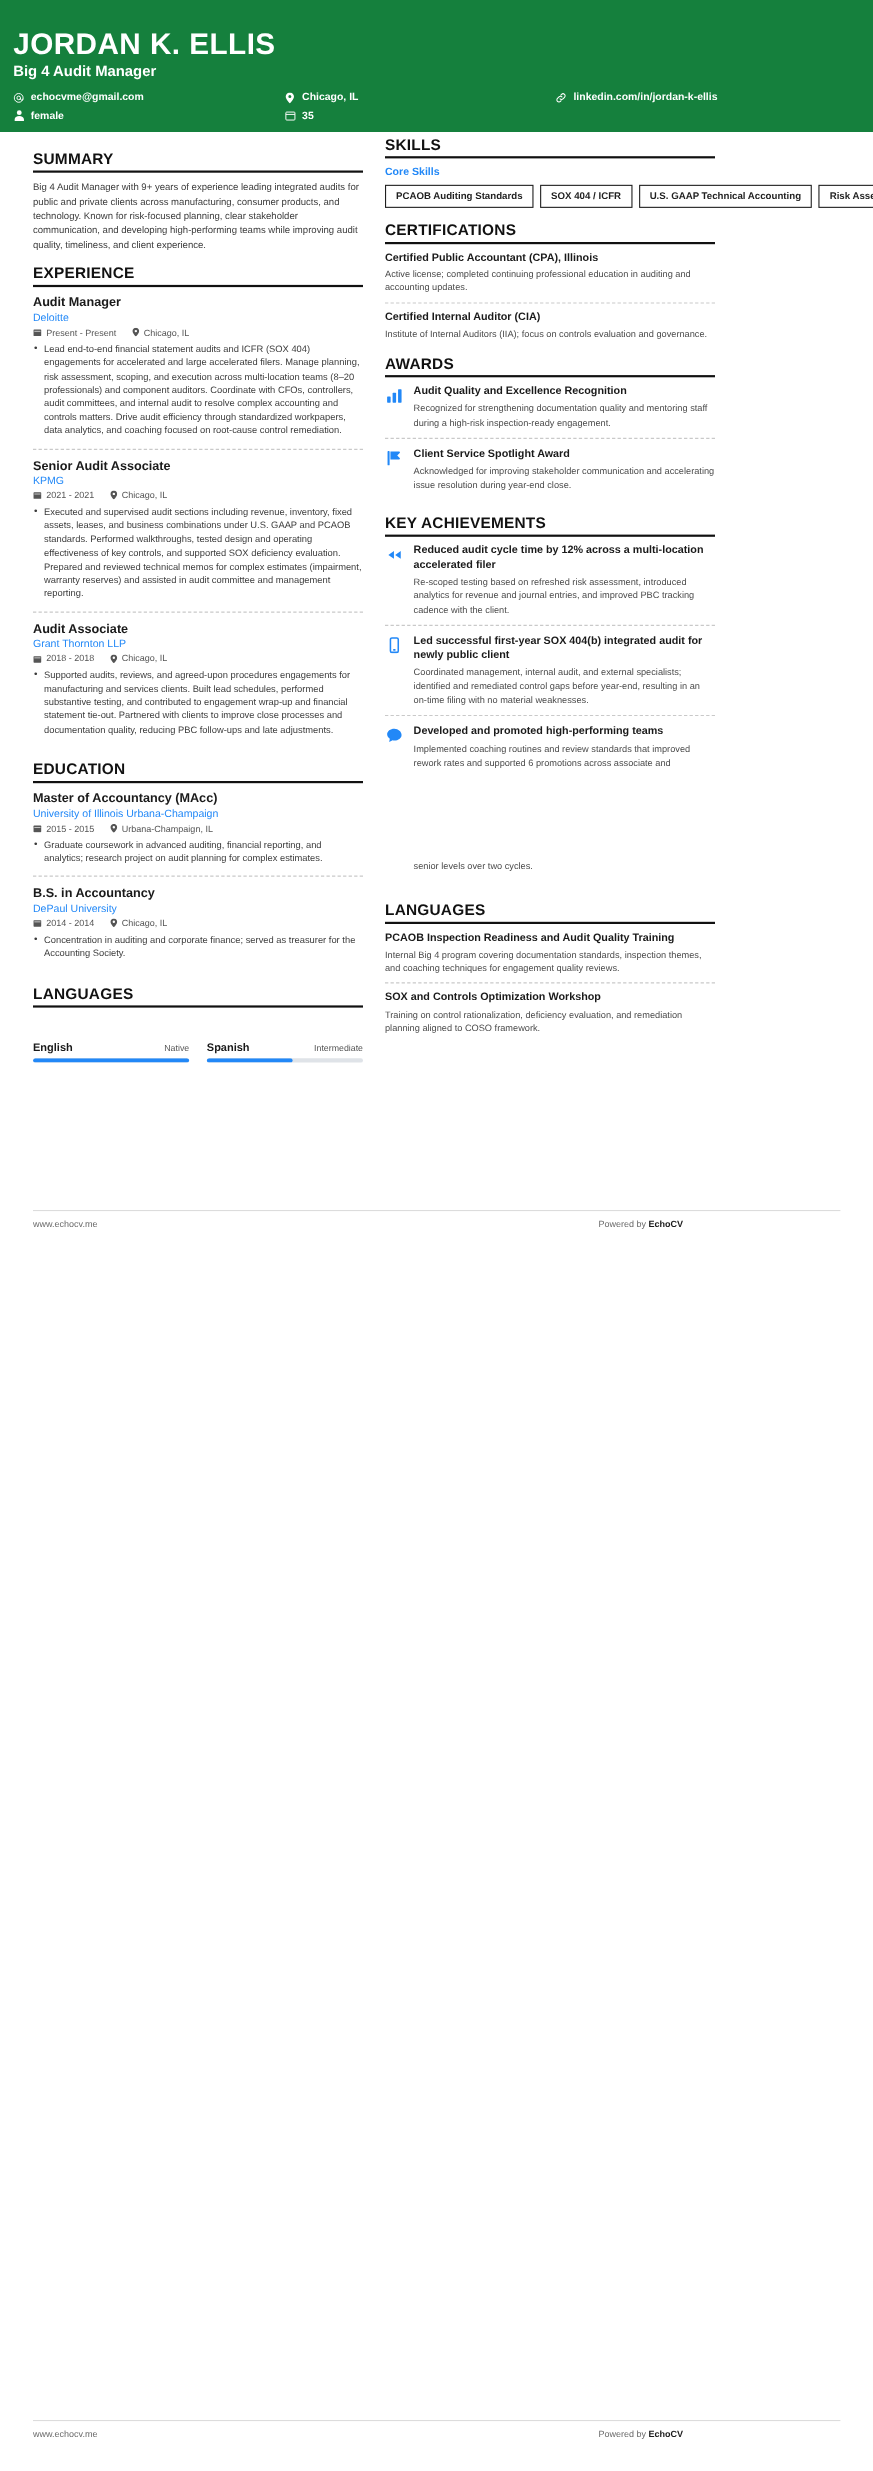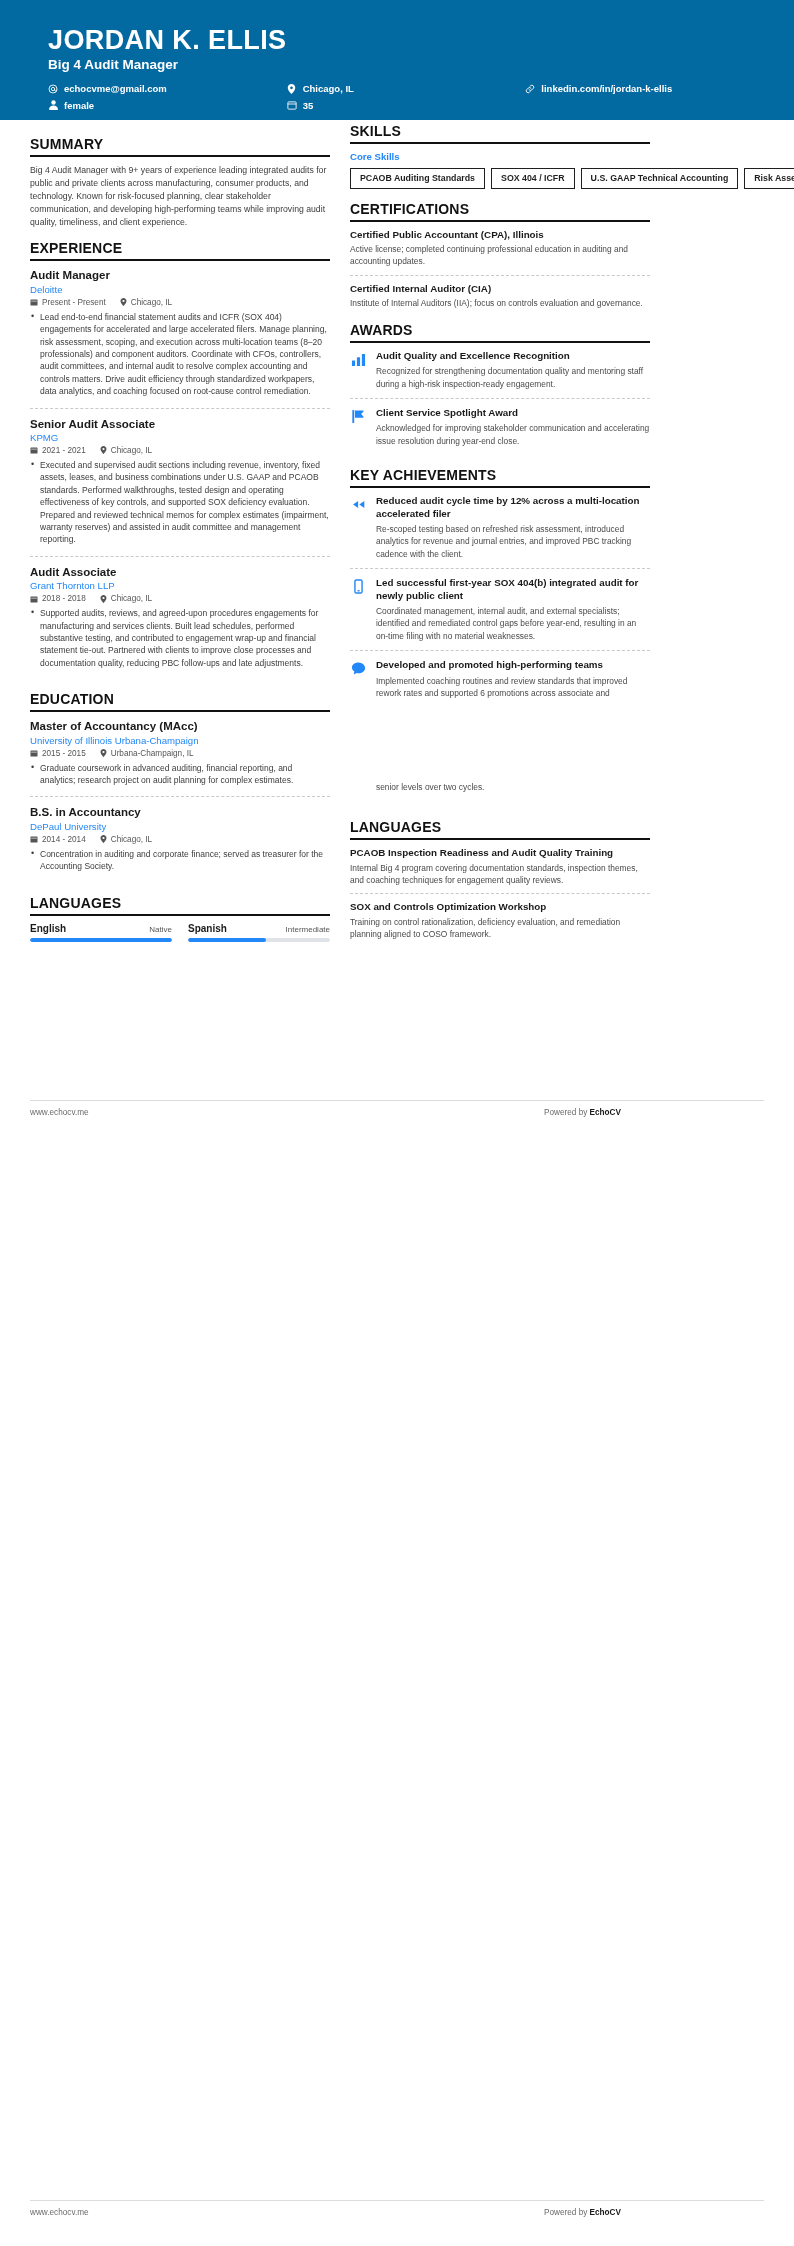--- a/index.html
+++ b/index.html
@@ -11,23 +11,23 @@
   }
   .page {
     position: relative;
     width: 794px;
     min-height: 2246px;
     background: #ffffff;
   }
 
   
   .header {
-    background: #0369a1;
+    background: #15803d;
     color: #ffffff;
-    padding: 26px 30px 14px 48px;
+    padding: 26px 30px 14px 12px;
     height: 120px;
   }
   .name {
     font-size: 27px;
     font-weight: bold;
     letter-spacing: 0.4px;
     line-height: 1.05;
     margin-bottom: 3px;
   }
   .job-title {
@@ -134,20 +134,21 @@
     color: #3c3c3c;
   }
 
   
   .lang-row {
     display: flex;
     gap: 16px;
   }
   .lang {
     flex: 1 1 0;
+    margin-top: 24px;
   }
   .lang-head {
     display: flex;
     justify-content: space-between;
     align-items: baseline;
     margin-bottom: 4px;
   }
   .lang-name { font-size: 10px; font-weight: bold; color: #1a1a1a; }
   .lang-level { font-size: 8px; color: #555555; }
   .lang-bar {

